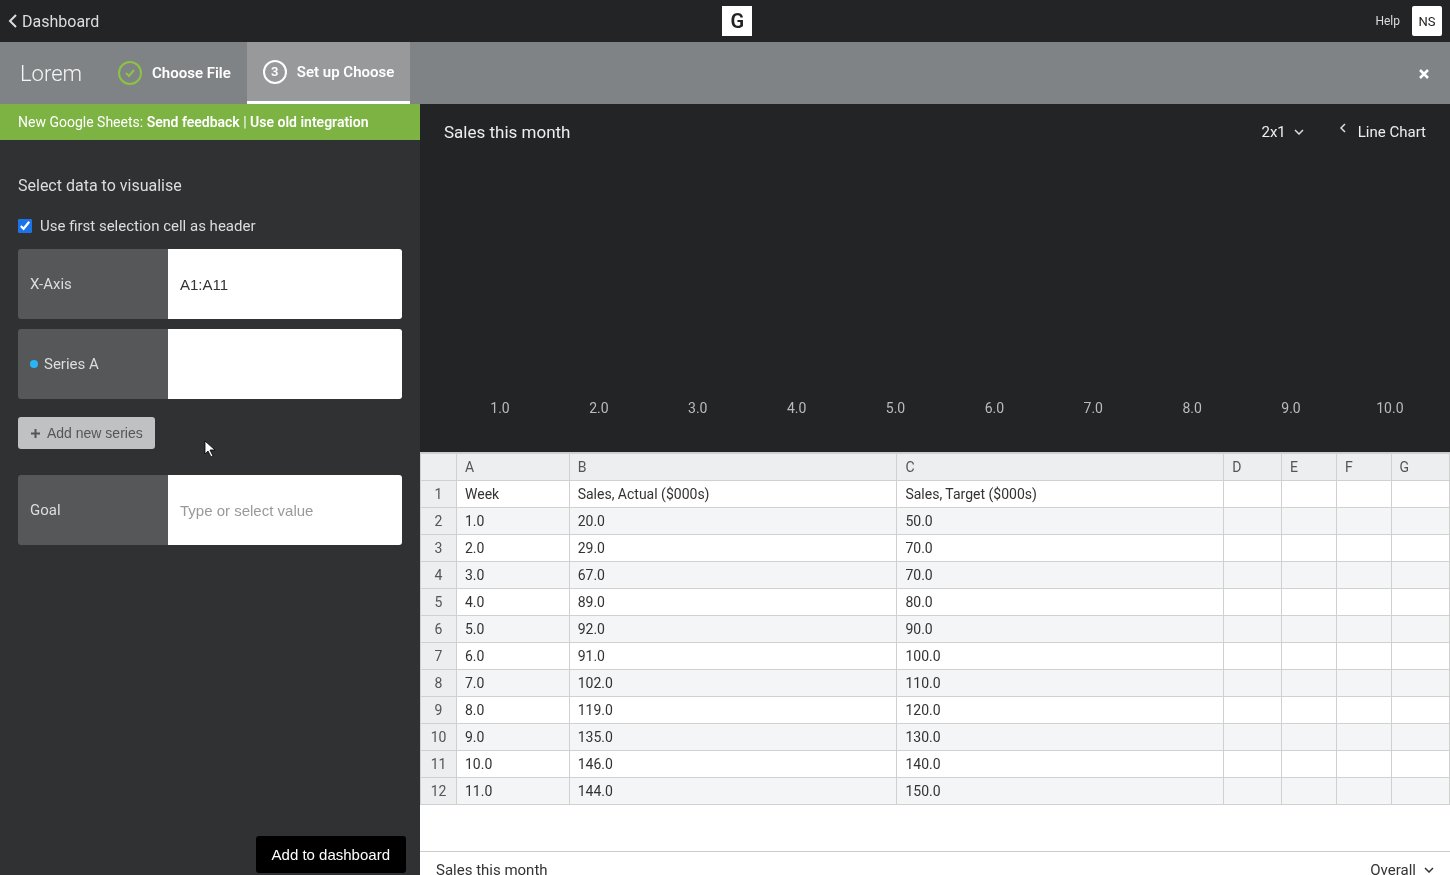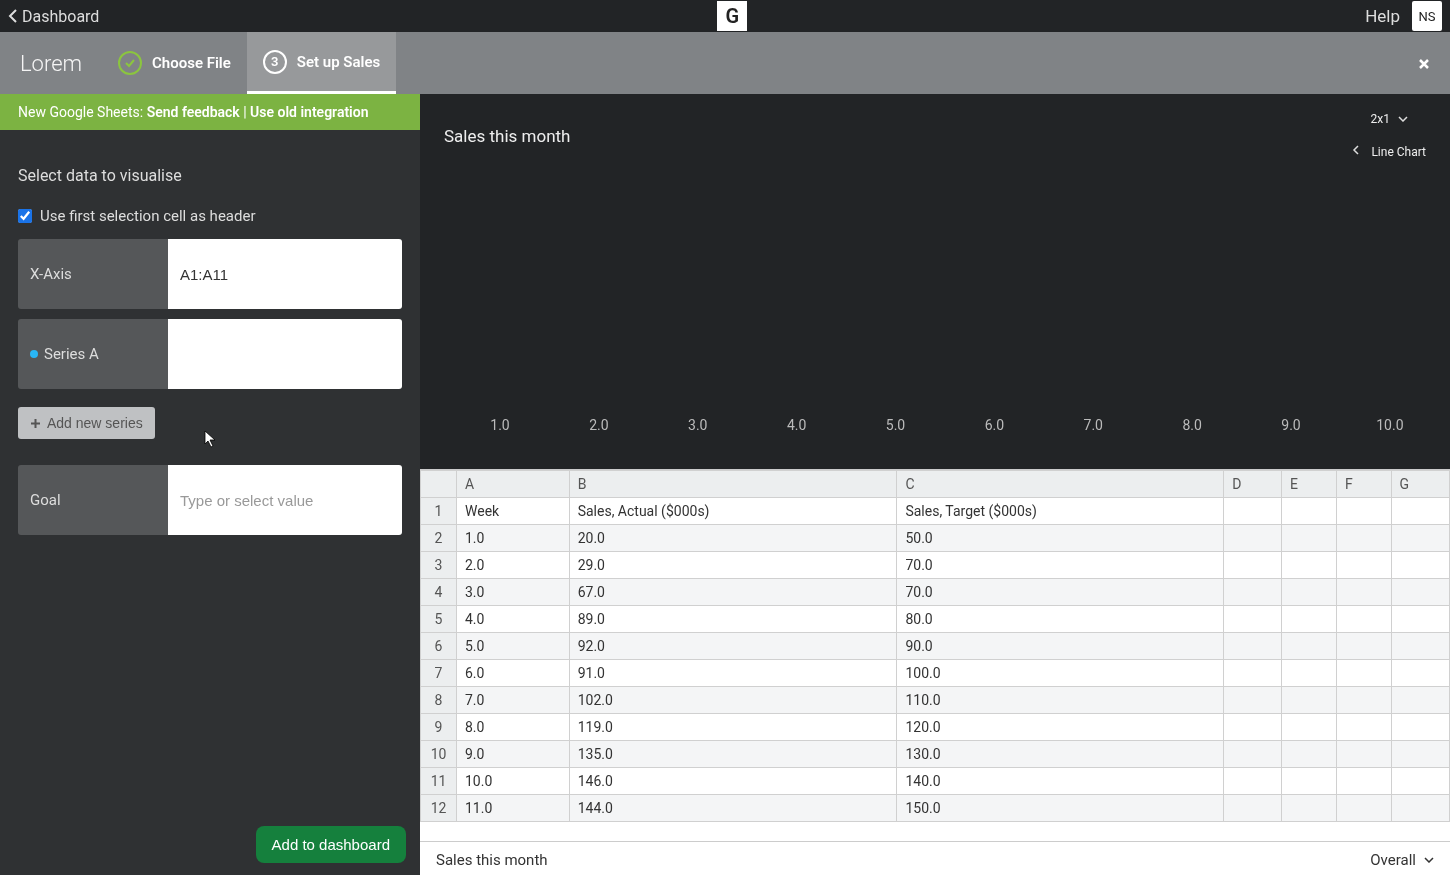--- a/index.html
+++ b/index.html
@@ -1,23 +1,23 @@
 <!DOCTYPE html>
 <html><head>
 <meta charset="utf-8">
 <style>
 * { box-sizing: border-box; margin: 0; padding: 0; }
 html, body { width: 1450px; height: 875px; overflow: hidden; font-family: -apple-system, BlinkMacSystemFont, "Segoe UI", Roboto, Helvetica, Arial, sans-serif; background: #2a2a2a; color: #eee; }
 
 
-.topbar { height: 32px; background: #222426; display: flex; align-items: center; padding: 0 8px; }
+.topbar { height: 42px; background: #222426; display: flex; align-items: center; padding: 0 8px; }
 .topbar .back { display: flex; align-items: center; font-size: 16px; color: #ddd; cursor: pointer; gap: 4px; }
 .topbar .center { flex: 1; display: flex; justify-content: center; }
 .topbar .logo { width: 30px; height: 30px; background: #fff; color: #222; font-weight: 600; font-size: 20px; display: flex; align-items: center; justify-content: center; }
-.topbar .help { color: #ddd; font-size: 17px; margin-right: 12px; cursor: pointer; }
+.topbar .help { color: #ddd; font-size: 12px; margin-right: 12px; cursor: pointer; }
 .topbar .avatar { width: 30px; height: 30px; background: #fff; color: #222; font-size: 13px; display: flex; align-items: center; justify-content: center; border-radius: 2px; }
 
 
 .stepsbar { height: 62px; background: #808386; display: flex; align-items: center; color: #fff; position: relative; }
 .stepsbar .brand { font-size: 22px; font-weight: 300; padding: 0 20px; color: #f5f5f5; }
 .step { display: flex; align-items: center; gap: 10px; padding: 0 16px; height: 100%; font-size: 15px; font-weight: 600; }
 .step.active { background: #97999b; border-bottom: 3px solid #fff; }
 .step .bullet { width: 24px; height: 24px; border: 2px solid #fff; border-radius: 50%; display: flex; align-items: center; justify-content: center; font-size: 13px; font-weight: 600; }
 .step .bullet.done { border-color: #8bc53f; }
 .step .bullet.done svg { width: 12px; height: 12px; }
@@ -33,27 +33,27 @@
 .side-body { padding: 18px; }
 .side-body h4 { font-size: 16px; font-weight: 400; color: #ddd; margin: 18px 0 22px; }
 .checkbox-row { display: flex; align-items: center; gap: 8px; font-size: 15px; color: #ddd; margin-bottom: 14px; }
 .checkbox-row input { width: 14px; height: 14px; accent-color: #1a73e8; }
 .field-row { display: flex; margin-bottom: 10px; }
 .field-row .label { width: 150px; background: #555759; color: #ddd; font-size: 15px; padding: 26px 12px; border-radius: 3px 0 0 3px; display: flex; align-items: center; gap: 6px; }
 .field-row .label .dot { width: 8px; height: 8px; border-radius: 50%; background: #29b6f6; }
 .field-row input { flex: 1; background: #fff; border: none; padding: 10px 12px; font-size: 15px; border-radius: 0 3px 3px 0; color: #333; }
 .field-row input::placeholder { color: #999; }
 .add-series { background: #bfc1c3; color: #555; border: none; font-size: 14px; padding: 8px 12px; border-radius: 3px; display: inline-flex; align-items: center; gap: 6px; margin: 8px 0 26px; cursor: pointer; }
-.add-dash { position: absolute; bottom: 14px; right: 14px; background: #15803d; color: #fff; border: none; font-size: 15px; padding: 10px 16px; border-radius: 8px; cursor: pointer; }
+.add-dash { position: absolute; bottom: 14px; right: 14px; background: #000000; color: #fff; border: none; font-size: 15px; padding: 10px 16px; border-radius: 3px; cursor: pointer; }
 
 
 .content { flex: 1; display: flex; flex-direction: column; background: #222426; }
 .chart-header { display: flex; align-items: center; justify-content: space-between; padding: 18px 24px 0; color: #eee; }
 .chart-header .title { font-size: 17px; }
-.chart-header .right { display: flex; align-items: center; gap: 19px; font-size: 12px; flex-direction: column; }
+.chart-header .right { display: flex; align-items: center; gap: 35px; font-size: 15px; }
 .chart-header .size { display: flex; align-items: center; gap: 8px; cursor: pointer; }
 .chart-header .type { display: flex; gap: 12px; cursor: pointer; }
 
 .chart-body { flex: 0 0 300px; position: relative; margin-top: 10px; }
 .chart-axis { position: absolute; bottom: 36px; left: 60px; right: 40px; display: flex; justify-content: space-between; font-size: 14px; color: #bbb; }
 .chart-axis span { width: 40px; text-align: center; }
 
 .sheet { flex: 1; background: #fff; color: #333; overflow: auto; border-top: 1px solid #ccc; }
 table { border-collapse: collapse; width: 100%; font-size: 14px; }
 th, td { border: 1px solid #d0d0d0; padding: 5px 8px; text-align: left; height: 27px; }
@@ -90,21 +90,21 @@
   <div class="step">
     <span class="bullet done">
         <svg viewBox="0 0 12 12">
           <path d="M2 6 L5 9 L10 3" stroke="#8bc53f" stroke-width="2" fill="none"></path>
         </svg>
       </span>
     <span>Choose File</span>
   </div>
   <div class="step active">
     <span class="bullet">3</span>
-    <span>Set up Sales</span>
+    <span>Set up Choose</span>
   </div>
   <div class="close">
     <svg width="12" height="12" viewBox="0 0 12 12">
         <path d="M2 2 L10 10 M10 2 L2 10" stroke="#fff" stroke-width="2.5"></path>
       </svg>
   </div>
 </div>
 
 <div class="main">
 

